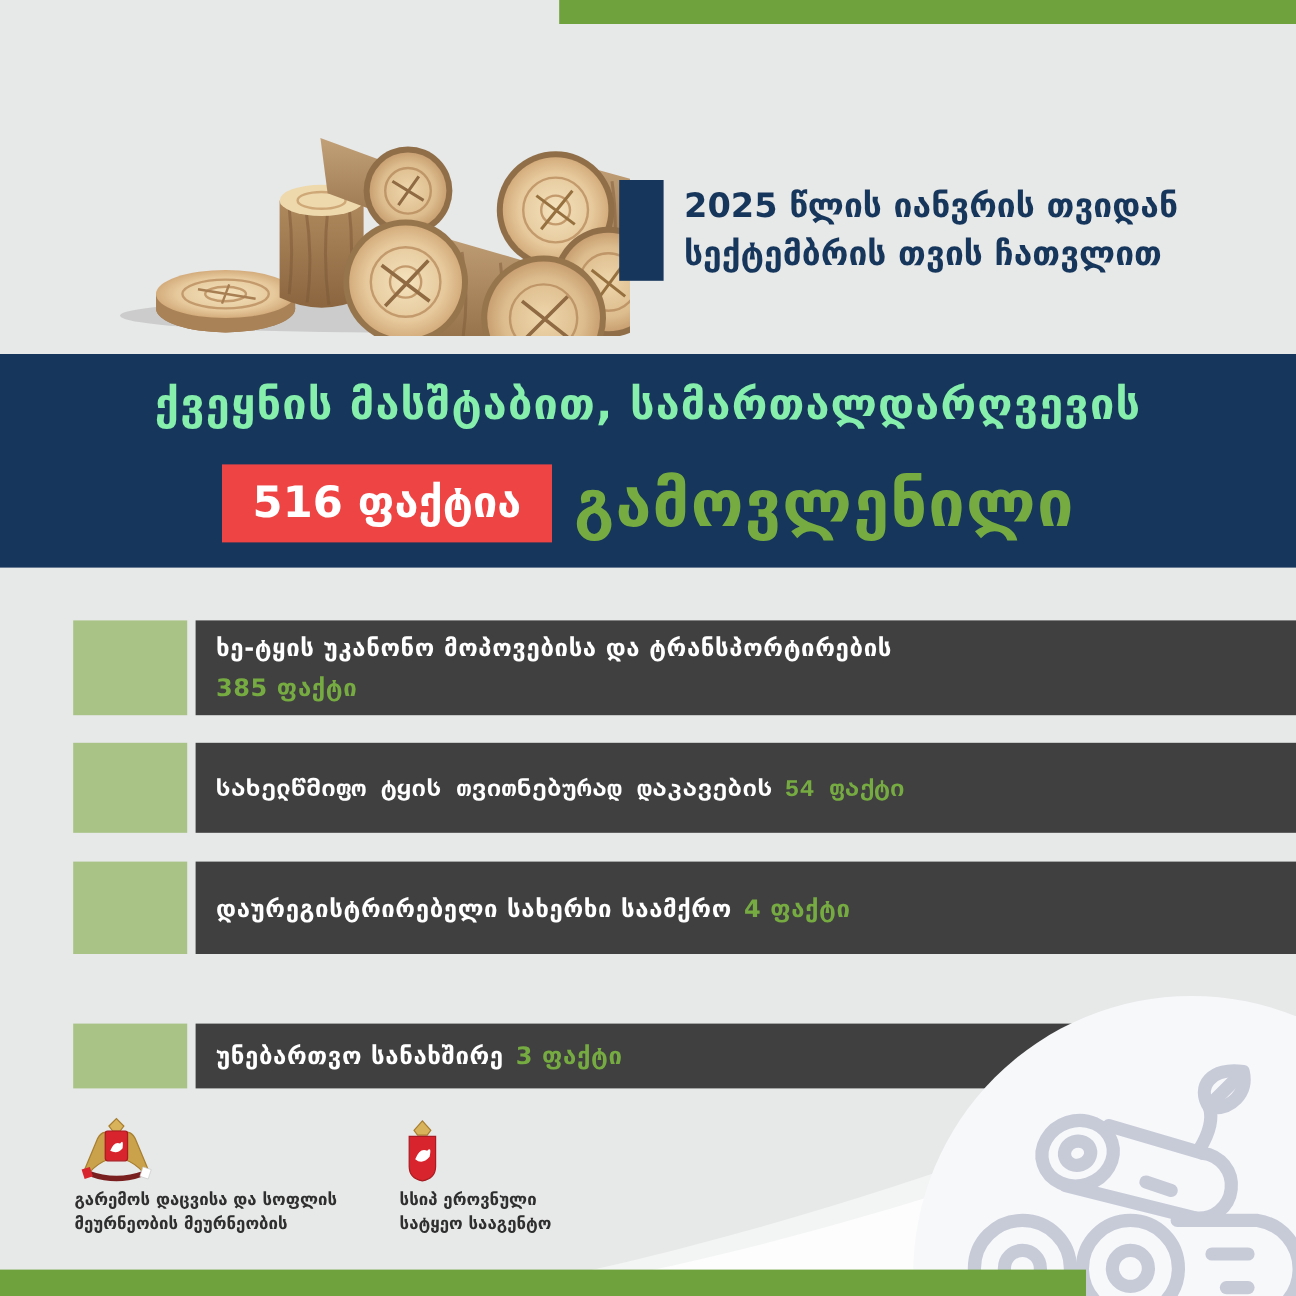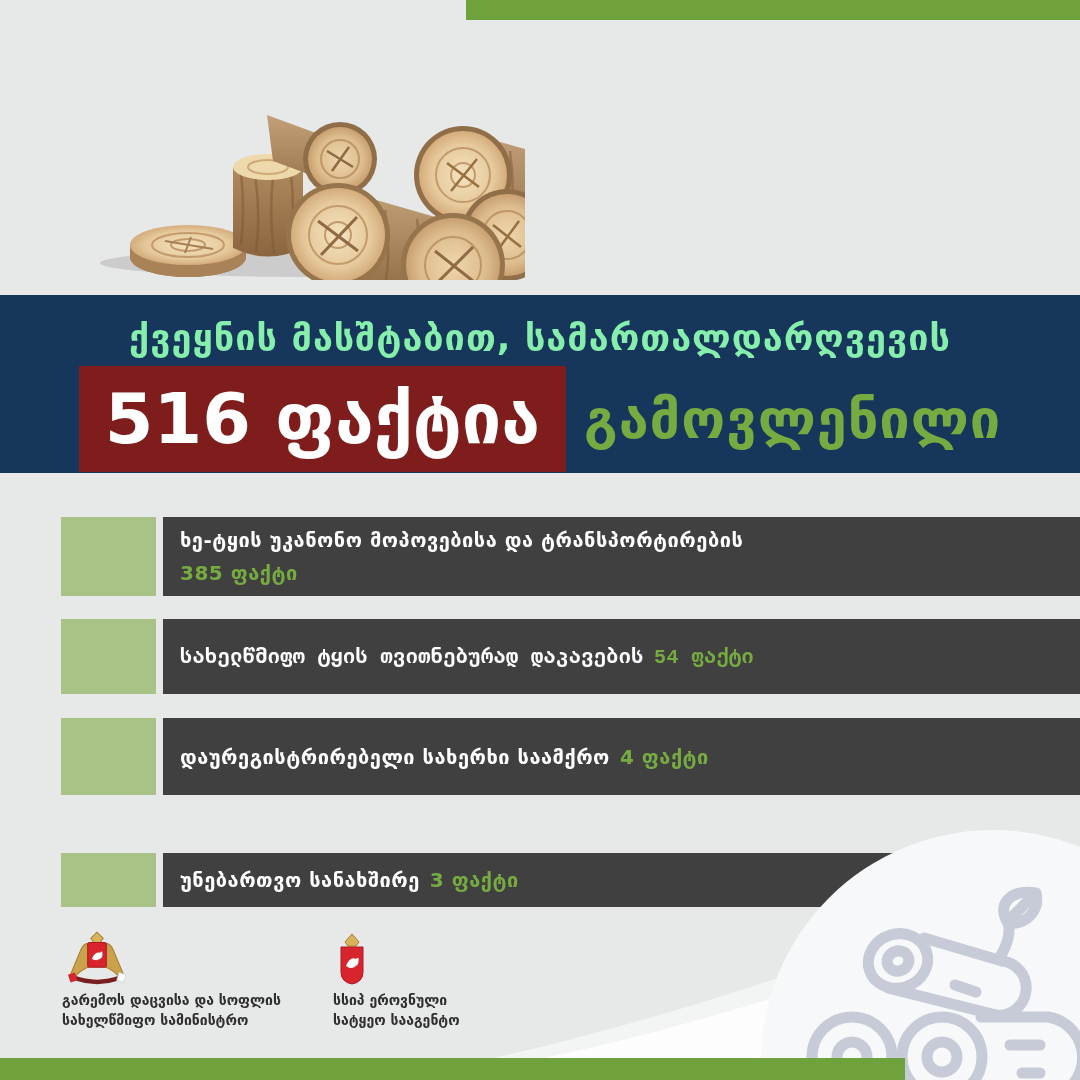--- a/index.html
+++ b/index.html
@@ -17,21 +17,21 @@
 
   
   .period{position:absolute;left:516px;top:150px;z-index:2;display:flex;}
   .period-accent{width:37px;height:84px;background:#16365b;flex:0 0 auto;}
   .period-text{margin-left:17px;color:#16365b;font-weight:bold;font-size:28px;line-height:40px;white-space:nowrap;margin-top:2px;}
 
   
   .band{position:absolute;left:0;top:295px;width:1080px;height:178px;background:#16365b;z-index:2;}
   .band-line1{position:absolute;top:22px;width:100%;text-align:center;color:#86efac;font-weight:bold;font-size:36px;letter-spacing:1px;white-space:nowrap;}
   .band-line2{position:absolute;top:76px;left:0;width:100%;height:96px;display:flex;justify-content:center;align-items:center;gap:18px;}
-  .hl-box{background:#7f1d1d;color:#ffffff;font-weight:bold;font-size:70px;padding:12px 26px;white-space:nowrap;}
+  .hl-box{background:#ef4444;color:#ffffff;font-weight:bold;font-size:36px;padding:12px 26px;white-space:nowrap;}
   .hl-rest{color:#76ab41;font-weight:bold;font-size:54px;letter-spacing:1px;white-space:nowrap;}
 
   
   .stat-square{position:absolute;left:61px;width:95px;background:#a9c386;z-index:2;}
   .stat-bar{position:absolute;left:163px;width:952px;background:#404040;z-index:2;color:#fff;
             display:flex;align-items:center;padding-left:17px;box-sizing:border-box;
             font-weight:bold;font-size:20px;letter-spacing:.5px;white-space:nowrap;}
   .stat-bar .val{color:#76ab41;margin-left:10px;}
   .stat-bar.two-line{flex-direction:column;align-items:flex-start;justify-content:center;line-height:33px;}
   .stat-bar.two-line .val{margin-left:0;}
@@ -122,20 +122,27 @@
     <circle cx="283" cy="190" r="29" fill="none" stroke="#c39a6c" stroke-width="2"></circle>
     <circle cx="283" cy="190" r="13" fill="none" stroke="#c39a6c" stroke-width="2"></circle>
     <path d="M263 176 L303 206 M302 172 L266 210" stroke="#8f6a42" stroke-width="3" fill="none"></path>
 
     <circle cx="398" cy="220" r="52" fill="#96744c"></circle>
     <circle cx="398" cy="220" r="47" fill="url(#cut2)"></circle>
     <circle cx="398" cy="220" r="28" fill="none" stroke="#bf9668" stroke-width="2"></circle>
     <path d="M380 206 L418 236 M418 202 L382 238" stroke="#8f6a42" stroke-width="3" fill="none"></path>
   </svg>
 
+  <div class="period">
+    <div class="period-accent"></div>
+    <div class="period-text">
+      <div>2025 წლის იანვრის თვიდან</div>
+      <div>სექტემბრის თვის ჩათვლით</div>
+    </div>
+  </div>
 
   <div class="band">
     <div class="band-line1">ქვეყნის მასშტაბით, სამართალდარღვევის</div>
     <div class="band-line2">
       <span class="hl-box">516 ფაქტია</span>
       <span class="hl-rest">გამოვლენილი</span>
     </div>
   </div>
 
   <div class="stat-square r1"></div>
@@ -202,21 +209,21 @@
         <rect x="50" y="42" width="7" height="8" fill="#ffffff" stroke="#c9c9c9" stroke-width=".5" transform="rotate(18 54 46)"></rect>
       </g>
     </svg>
     <svg class="emblem2" viewBox="0 0 26 54">
       <path d="M6 10 L13 2 L20 10 L17 14 L9 14 Z" fill="#d9b25c" stroke="#a87f2e" stroke-width="1"></path>
       <path d="M2 15 H24 V40 Q24 50 13 52 Q2 50 2 40 Z" fill="#d8242c" stroke="#a81b22" stroke-width="1"></path>
       <path d="M7 34 Q11 24 17 27 Q21 23 19 32 Q13 39 7 34 Z" fill="#ffffff"></path>
     </svg>
     <div class="org-text left">
       <div>გარემოს დაცვისა და სოფლის</div>
-      <div>სახელწმიფო სამინისტრო</div>
+      <div>მეურნეობის მეურნეობის</div>
     </div>
     <div class="org-text right">
       <div>სსიპ ეროვნული</div>
       <div>სატყეო სააგენტო</div>
     </div>
   </div>
 
   <div class="bar-bottom-green"></div>
 
 </div>

